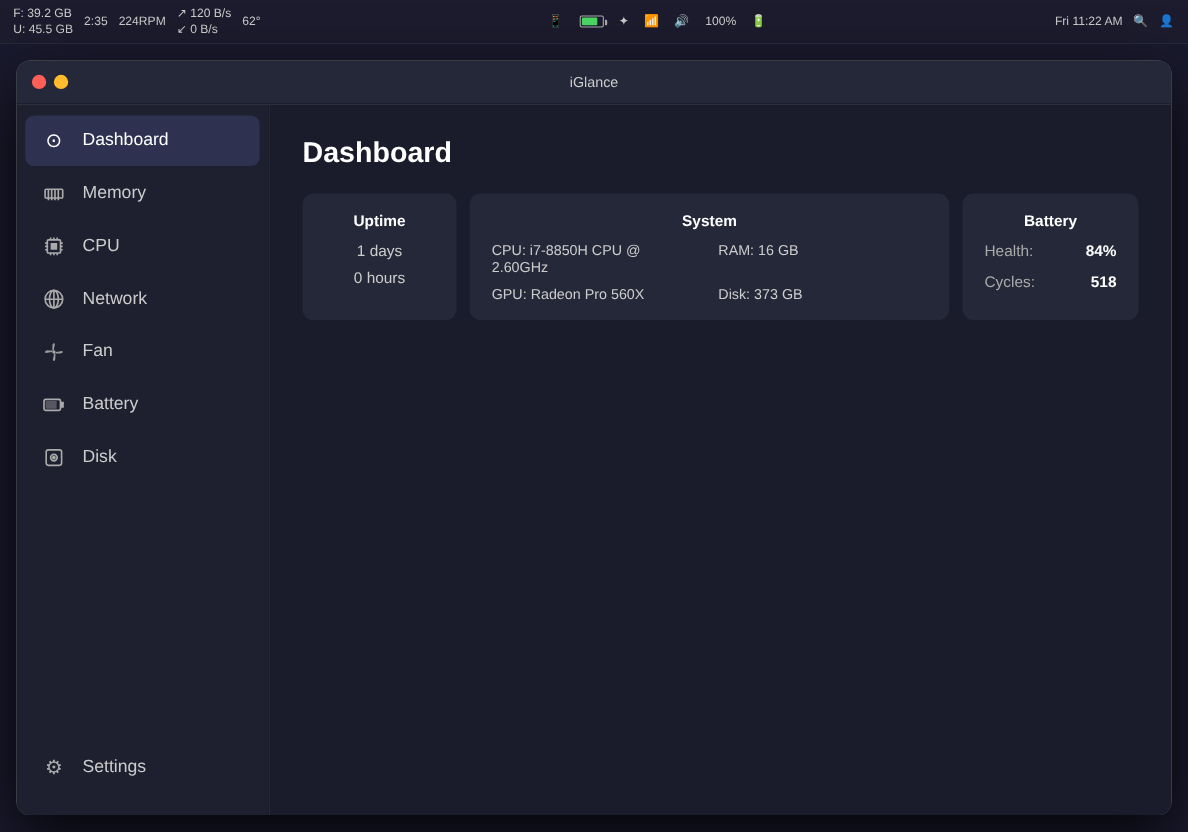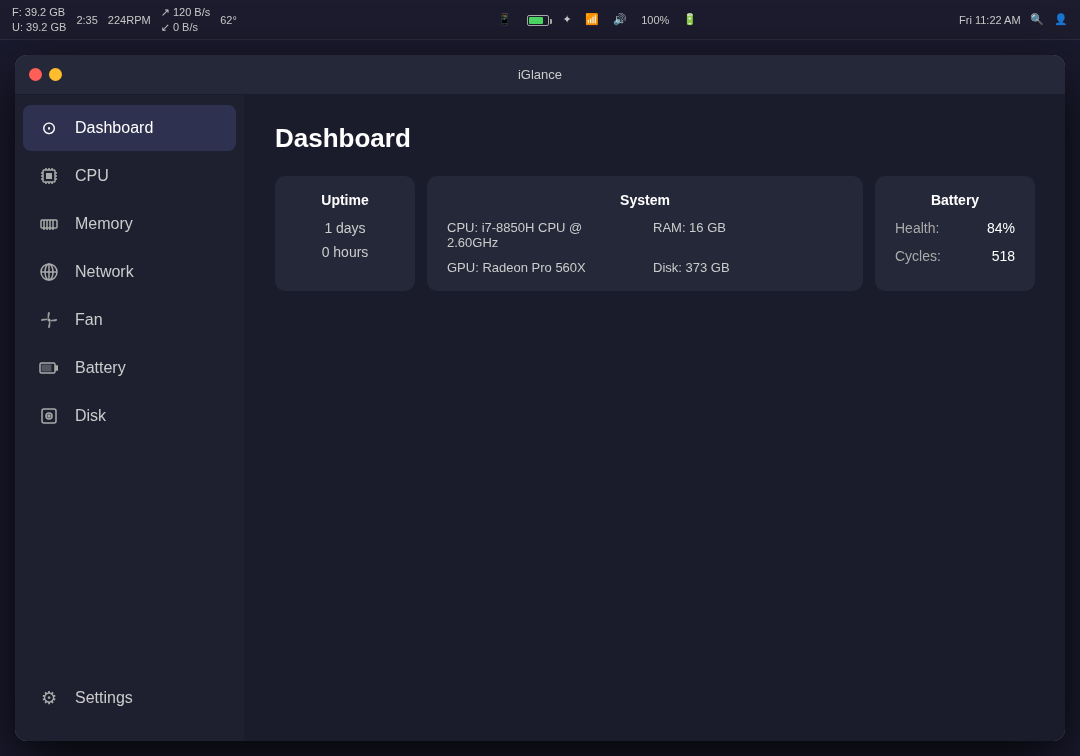--- a/index.html
+++ b/index.html
@@ -253,32 +253,32 @@
       display: flex;
       justify-content: space-between;
       font-size: 14px;
       color: #ccc;
     }
     .battery-row .label {
       color: #aaa;
     }
     .battery-row .value {
       color: #fff;
-      font-weight: 400;
+      font-weight: 700;
       margin-left: 32px;
     }
   </style>
 </head>
 <body>
 
 <div class="menubar">
   <div class="menubar-left">
     <div class="menubar-item">
       <span>F: 39.2 GB</span>
-      <span>U: 39.2 GB</span>
+      <span>U: 45.5 GB</span>
     </div>
     <span>2:35</span>
     <span>224RPM</span>
     <div class="menubar-item">
       <span>↗ 120 B/s</span>
       <span>↙ 0 B/s</span>
     </div>
     <span>62°</span>
   </div>
   <div class="menubar-center">
@@ -314,20 +314,37 @@
     <div class="sidebar">
       <div class="sidebar-nav">
 
         <div class="sidebar-item active">
           <span class="icon">⊙</span>
           <span>Dashboard</span>
         </div>
 
         <div class="sidebar-item">
           <span class="icon">
+            <svg width="20" height="20" viewBox="0 0 20 20" fill="none" stroke="currentColor" stroke-width="1.5">
+              <rect x="2" y="6" width="16" height="8" rx="1"></rect>
+              <line x1="5" y1="6" x2="5" y2="14"></line>
+              <line x1="8" y1="6" x2="8" y2="14"></line>
+              <line x1="11" y1="6" x2="11" y2="14"></line>
+              <line x1="14" y1="6" x2="14" y2="14"></line>
+              <line x1="5" y1="14" x2="5" y2="16"></line>
+              <line x1="8" y1="14" x2="8" y2="16"></line>
+              <line x1="11" y1="14" x2="11" y2="16"></line>
+              <line x1="14" y1="14" x2="14" y2="16"></line>
+            </svg>
+          </span>
+          <span>Memory</span>
+        </div>
+
+        <div class="sidebar-item">
+          <span class="icon">
             <svg width="20" height="20" viewBox="0 0 20 20" fill="currentColor">
               <rect x="4" y="4" width="12" height="12" rx="1" fill="none" stroke="currentColor" stroke-width="1.5"></rect>
               <rect x="7" y="7" width="6" height="6" rx="0.5"></rect>
               <line x1="7" y1="2" x2="7" y2="4" stroke="currentColor" stroke-width="1.5"></line>
               <line x1="10" y1="2" x2="10" y2="4" stroke="currentColor" stroke-width="1.5"></line>
               <line x1="13" y1="2" x2="13" y2="4" stroke="currentColor" stroke-width="1.5"></line>
               <line x1="7" y1="16" x2="7" y2="18" stroke="currentColor" stroke-width="1.5"></line>
               <line x1="10" y1="16" x2="10" y2="18" stroke="currentColor" stroke-width="1.5"></line>
               <line x1="13" y1="16" x2="13" y2="18" stroke="currentColor" stroke-width="1.5"></line>
               <line x1="2" y1="7" x2="4" y2="7" stroke="currentColor" stroke-width="1.5"></line>
@@ -337,37 +354,20 @@
               <line x1="16" y1="10" x2="18" y2="10" stroke="currentColor" stroke-width="1.5"></line>
               <line x1="16" y1="13" x2="18" y2="13" stroke="currentColor" stroke-width="1.5"></line>
             </svg>
           </span>
           <span>CPU</span>
         </div>
 
         <div class="sidebar-item">
           <span class="icon">
             <svg width="20" height="20" viewBox="0 0 20 20" fill="none" stroke="currentColor" stroke-width="1.5">
-              <rect x="2" y="6" width="16" height="8" rx="1"></rect>
-              <line x1="5" y1="6" x2="5" y2="14"></line>
-              <line x1="8" y1="6" x2="8" y2="14"></line>
-              <line x1="11" y1="6" x2="11" y2="14"></line>
-              <line x1="14" y1="6" x2="14" y2="14"></line>
-              <line x1="5" y1="14" x2="5" y2="16"></line>
-              <line x1="8" y1="14" x2="8" y2="16"></line>
-              <line x1="11" y1="14" x2="11" y2="16"></line>
-              <line x1="14" y1="14" x2="14" y2="16"></line>
-            </svg>
-          </span>
-          <span>Memory</span>
-        </div>
-
-        <div class="sidebar-item">
-          <span class="icon">
-            <svg width="20" height="20" viewBox="0 0 20 20" fill="none" stroke="currentColor" stroke-width="1.5">
               <circle cx="10" cy="10" r="8"></circle>
               <ellipse cx="10" cy="10" rx="4" ry="8"></ellipse>
               <line x1="2" y1="10" x2="18" y2="10"></line>
               <line x1="10" y1="2" x2="10" y2="18"></line>
             </svg>
           </span>
           <span>Network</span>
         </div>
 
         <div class="sidebar-item">

